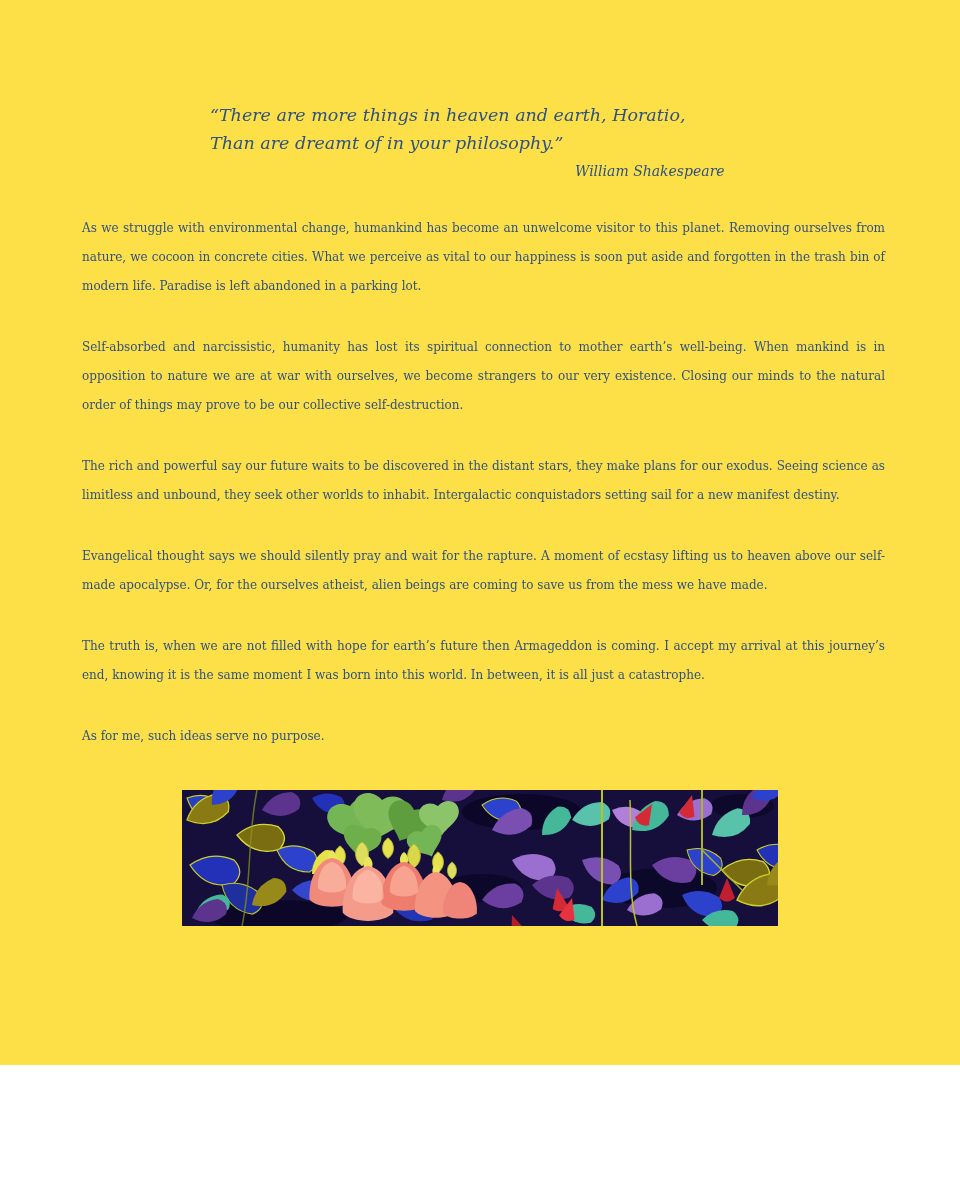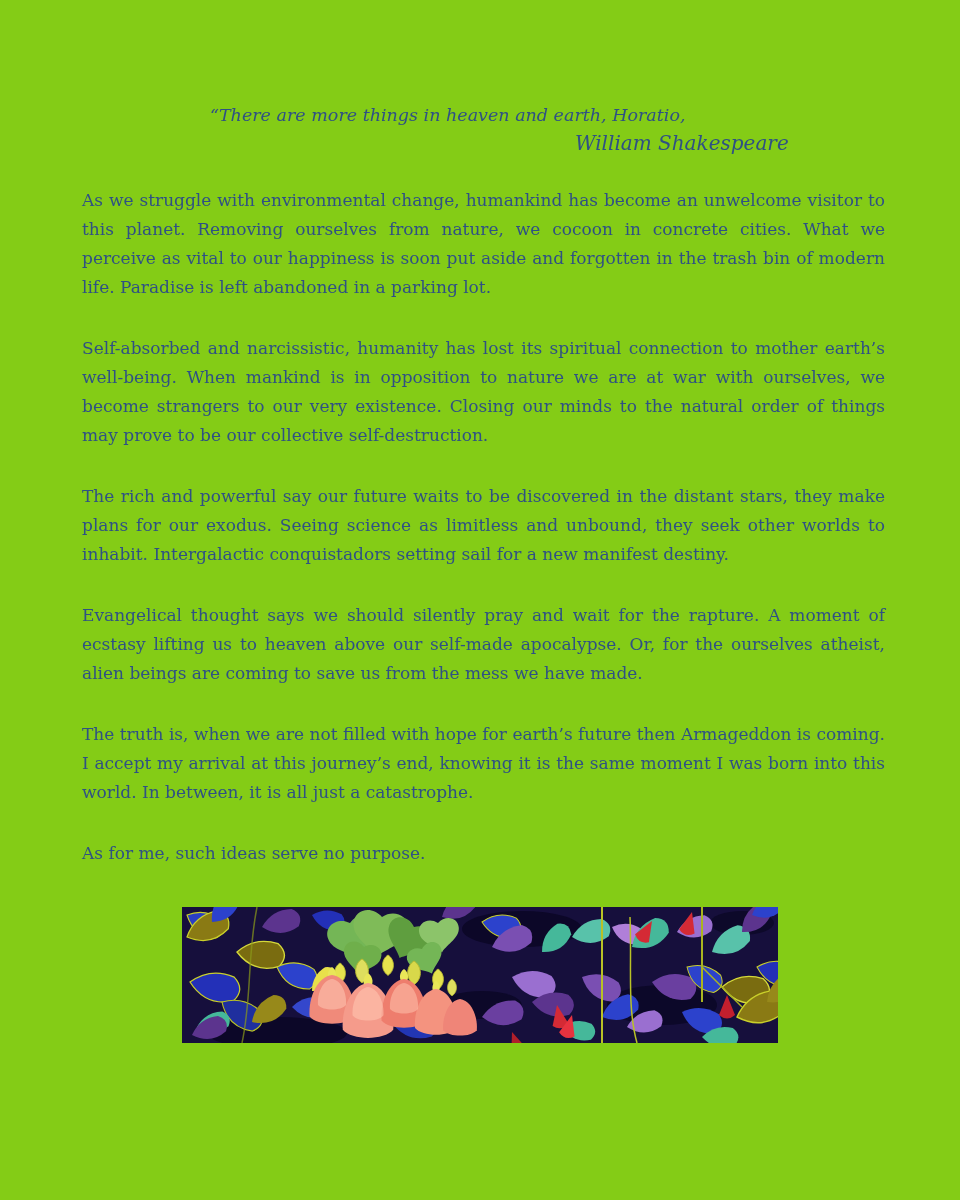--- a/index.html
+++ b/index.html
@@ -1,59 +1,60 @@
 <!DOCTYPE html>
 <html><head>
 <meta charset="utf-8">
 <style>
   html, body { margin: 0; padding: 0; background: #ffffff; }
   .page {
     position: relative;
     width: 960px;
-    height: 1200px;
-    background: #84cc16;
+    height: 1065px;
+    background: #fde047;
     font-family: "DejaVu Serif", "Liberation Serif", serif;
     color: #2f5184;
     overflow: hidden;
   }
   .quote-block {
     margin: 101px 0 0 210px;
     font-style: italic;
     font-size: 17.5px;
     line-height: 28px;
   }
   .quote-line { white-space: nowrap; }
   .quote-attribution {
     margin: 0 0 0 575px;
     font-style: italic;
-    font-size: 20px;
+    font-size: 14px;
     line-height: 28px;
     white-space: nowrap;
   }
   .body-copy {
     margin: 29px 75px 0 82px;
-    font-size: 17px;
+    font-size: 12px;
     line-height: 29px;
     text-align: justify;
   }
   .body-copy p { margin: 0 0 32px 0; }
   .artwork-wrap {
     margin: 39px auto 0 auto;
     width: 596px;
     height: 136px;
   }
   .artwork-wrap svg { display: block; }
 </style>
 </head>
 <body>
 
 <div class="page">
 
   <div class="quote-block">
     <div class="quote-line">“There are more things in heaven and earth, Horatio,</div>
+    <div class="quote-line">Than are dreamt of in your philosophy.”</div>
   </div>
   <div class="quote-attribution">William Shakespeare</div>
 
   <div class="body-copy">
     <p>As we struggle with environmental change, humankind has become an unwelcome visitor to this planet. Removing ourselves from nature, we cocoon in concrete cities. What we perceive as vital to our happiness is soon put aside and forgotten in the trash bin of modern life. Paradise is left abandoned in a parking lot.</p>
     <p>Self-absorbed and narcissistic, humanity has lost its spiritual connection to mother earth’s well-being. When mankind is in opposition to nature we are at war with ourselves, we become strangers to our very existence. Closing our minds to the natural order of things may prove to be our collective self-destruction.</p>
     <p>The rich and powerful say our future waits to be discovered in the distant stars, they make plans for our exodus. Seeing science as limitless and unbound, they seek other worlds to inhabit. Intergalactic conquistadors setting sail for a new manifest destiny.</p>
     <p>Evangelical thought says we should silently pray and wait for the rapture. A moment of ecstasy lifting us to heaven above our self-made apocalypse. Or, for the ourselves atheist, alien beings are coming to save us from the mess we have made.</p>
     <p>The truth is, when we are not filled with hope for earth’s future then Armageddon is coming. I accept my arrival at this journey’s end, knowing it is the same moment I was born into this world. In between, it is all just a catastrophe.</p>
     <p>As for me, such ideas serve no purpose.</p>

